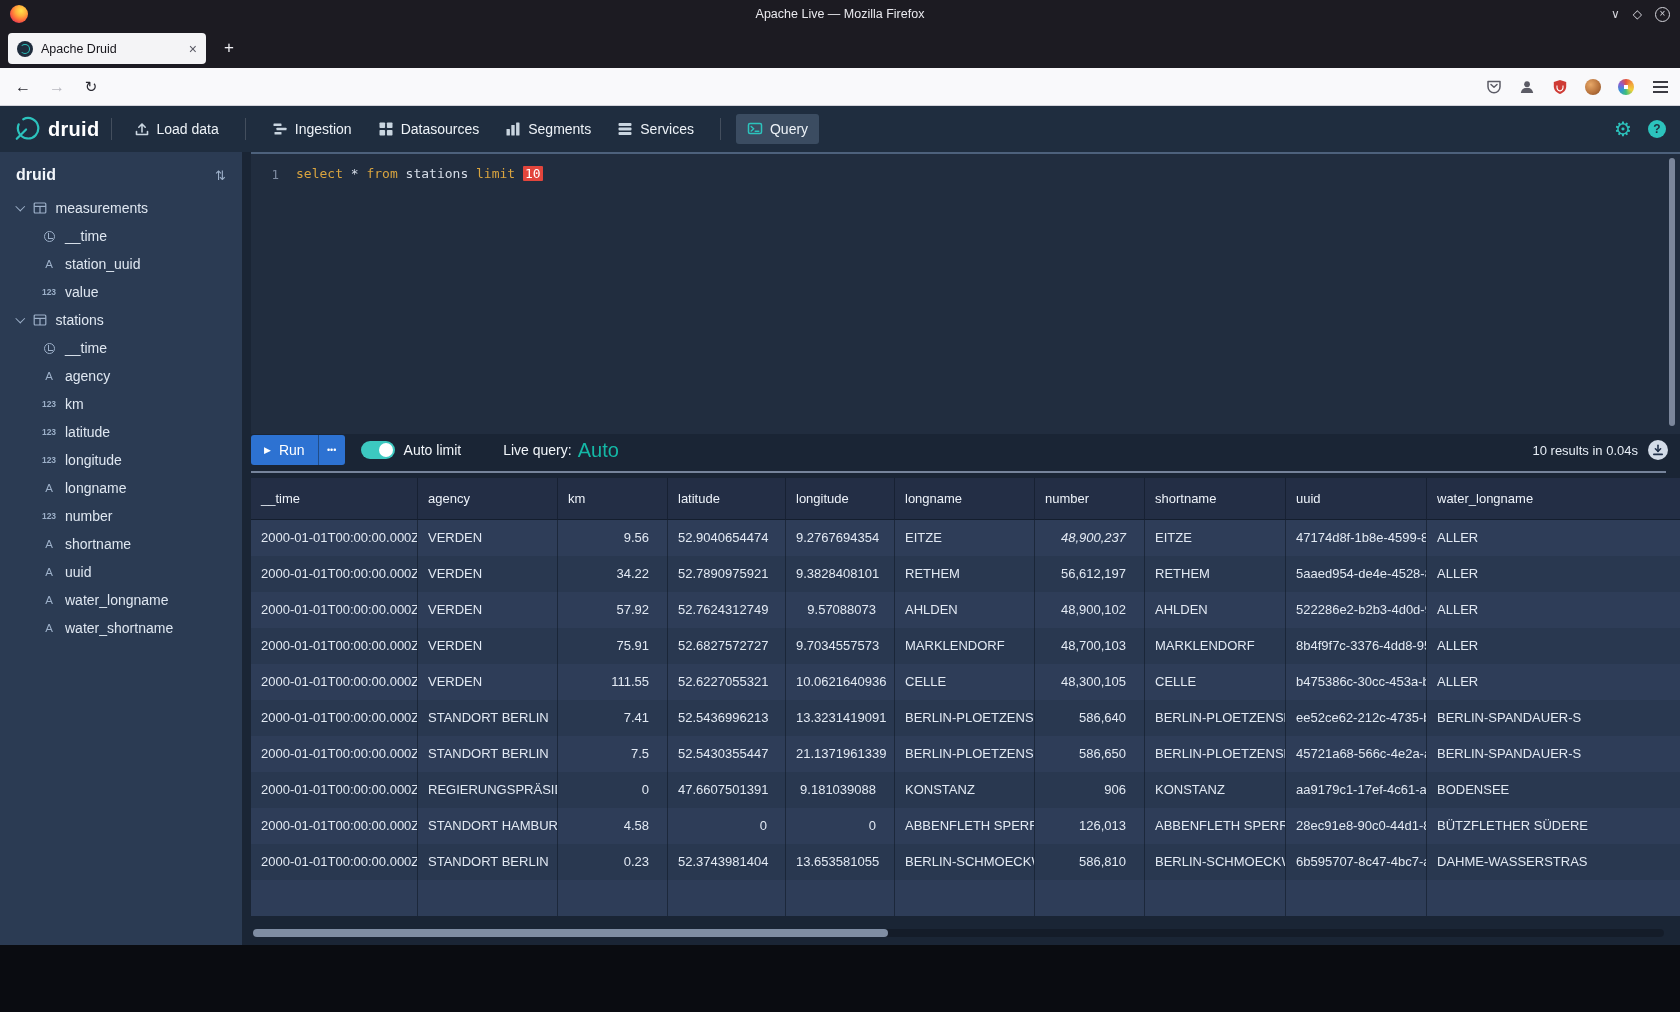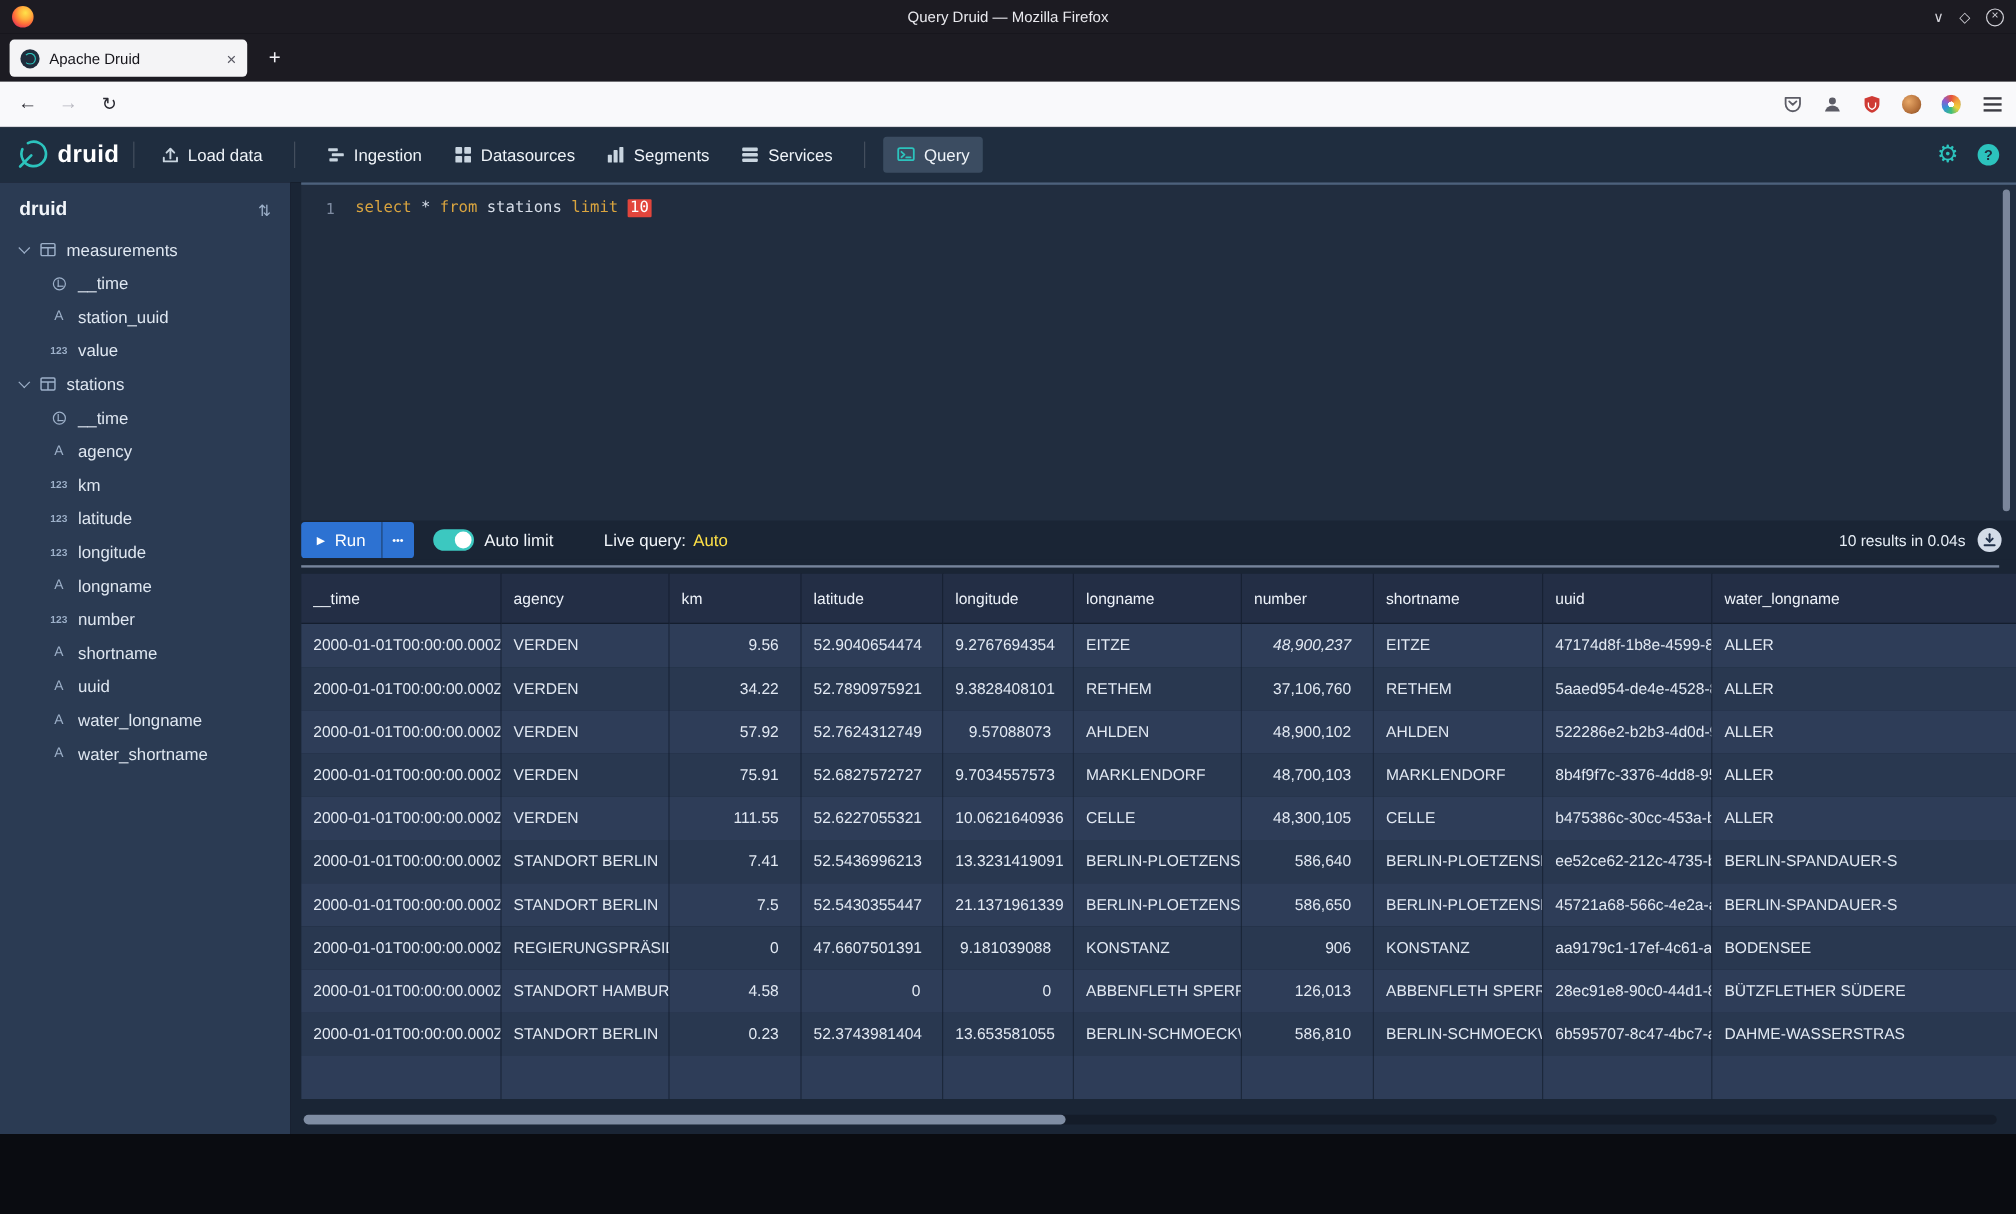--- a/index.html
+++ b/index.html
@@ -97,21 +97,21 @@
   .run-group{display:flex;height:30px}
   .run-btn{display:flex;align-items:center;gap:8px;background:#2d72d2;color:#fff;font-size:14px;padding:0 13px;
     border:none;border-radius:3px 0 0 3px;font-family:inherit}
   .play{font-size:9px}
   .more-btn{width:27px;background:#2d72d2;color:#fff;border:none;border-left:1px solid rgba(16,22,26,.4);
     border-radius:0 3px 3px 0;font-size:9px;display:flex;align-items:center;justify-content:center}
   .switch{margin-left:16px;width:34px;height:18px;border-radius:9px;background:#3cc8c0;position:relative;flex:none}
   .knob{position:absolute;right:2px;top:2px;width:14px;height:14px;border-radius:50%;background:#fff}
   .auto-label{margin-left:9px;color:#f2f6fa;font-size:14px}
   .live-label{margin-left:42px;color:#f2f6fa;font-size:14px}
-  .live-value{margin-left:6px;color:#fde047;font-size:14px}
+  .live-value{margin-left:6px;color:#14b8a6;font-size:20px}
   .rb-spacer{flex:1}
   .results-info{color:#e6edf5;font-size:13px}
   .download{margin:0 12px 0 10px;width:20px;height:20px;border-radius:50%;background:#d3dce8;
     display:flex;align-items:center;justify-content:center;flex:none}
 
   
   .results{position:absolute;top:314px;left:9px;right:0;height:479px}
   .topline{height:2px;background:#76849b;margin:5px 14px 0 0}
   .table{margin-top:5px;overflow:hidden;width:100%}
   .tr{display:flex;width:1436px}
@@ -124,21 +124,21 @@
   .hscroll{position:absolute;left:2px;right:16px;bottom:8px;height:8px;background:rgba(0,0,0,.22);border-radius:4px}
   .hthumb{width:45%;height:8px;background:#7f8da3;border-radius:4px}
 
   .footer-black{position:absolute;top:945px;left:0;width:100%;height:67px;background:#0a0c11}
 </style>
 </head>
 <body>
 
 <div class="titlebar">
   <div class="ff-logo"></div>
-  <div class="win-title">Query Druid — Mozilla Firefox</div>
+  <div class="win-title">Apache Live — Mozilla Firefox</div>
   <div class="win-controls">
     <span class="win-btn">∨</span>
     <span class="win-btn">◇</span>
     <span class="win-close">×</span>
   </div>
 </div>
 
 <div class="tabbar">
   <div class="tab">
     <span class="favicon"></span>
@@ -412,21 +412,21 @@
           <div class="cell" style="width: 141px;">47174d8f-1b8e-4599-8a</div>
           <div class="cell" style="width: 260px;">ALLER</div>
         </div>
         <div class="tr even">
           <div class="cell" style="width: 167px;">2000-01-01T00:00:00.000Z</div>
           <div class="cell" style="width: 140px;">VERDEN</div>
           <div class="cell num" style="width: 110px;">34.22</div>
           <div class="cell num" style="width: 118px;">52.7890975921</div>
           <div class="cell num" style="width: 109px;">9.3828408101</div>
           <div class="cell" style="width: 140px;">RETHEM</div>
-          <div class="cell num" style="width: 110px;">37,106,760</div>
+          <div class="cell num" style="width: 110px;">56,612,197</div>
           <div class="cell" style="width: 141px;">RETHEM</div>
           <div class="cell" style="width: 141px;">5aaed954-de4e-4528-8f</div>
           <div class="cell" style="width: 260px;">ALLER</div>
         </div>
         <div class="tr odd">
           <div class="cell" style="width: 167px;">2000-01-01T00:00:00.000Z</div>
           <div class="cell" style="width: 140px;">VERDEN</div>
           <div class="cell num" style="width: 110px;">57.92</div>
           <div class="cell num" style="width: 118px;">52.7624312749</div>
           <div class="cell num" style="width: 109px;">9.57088073</div>

